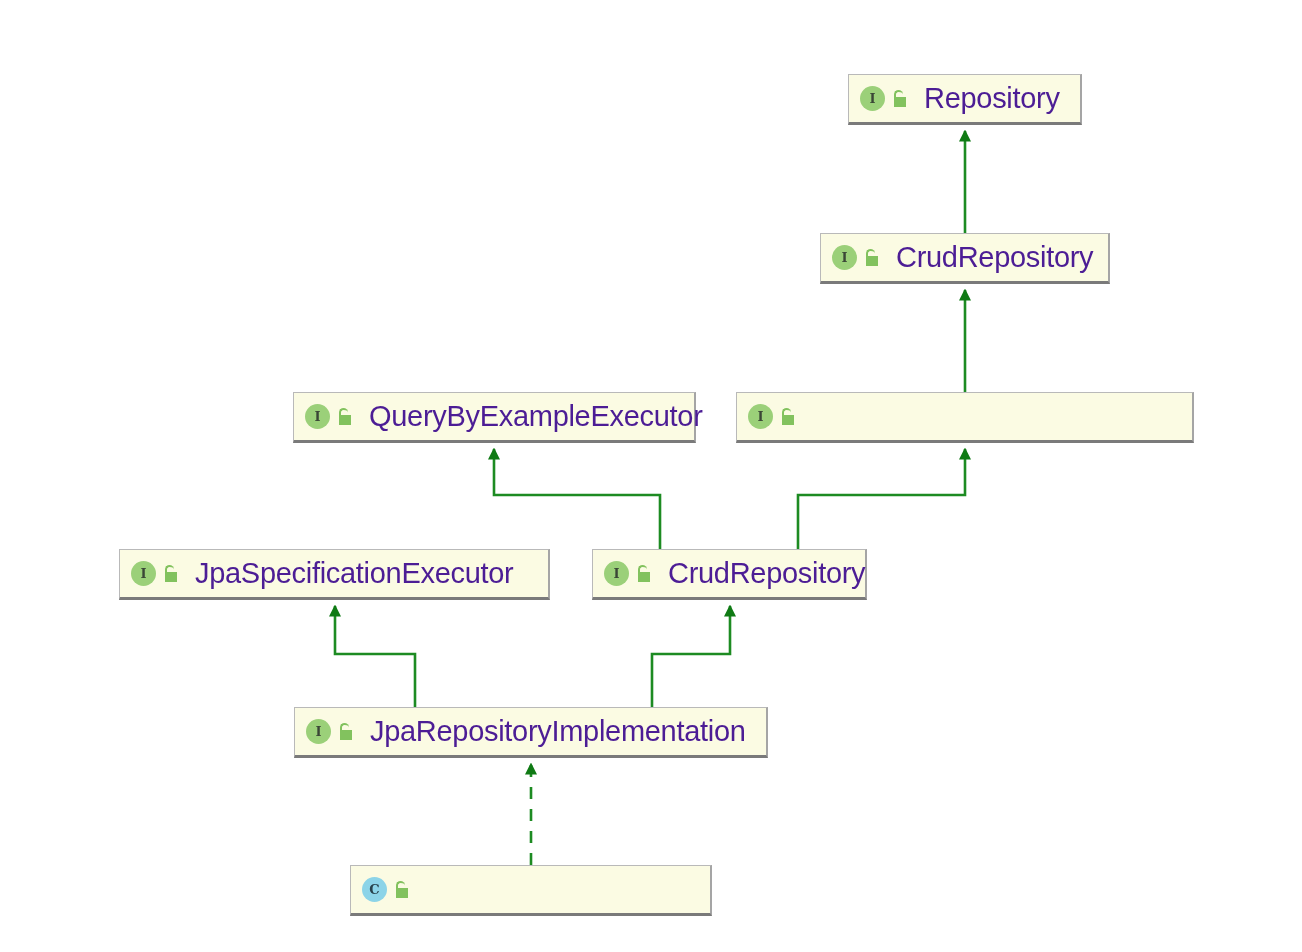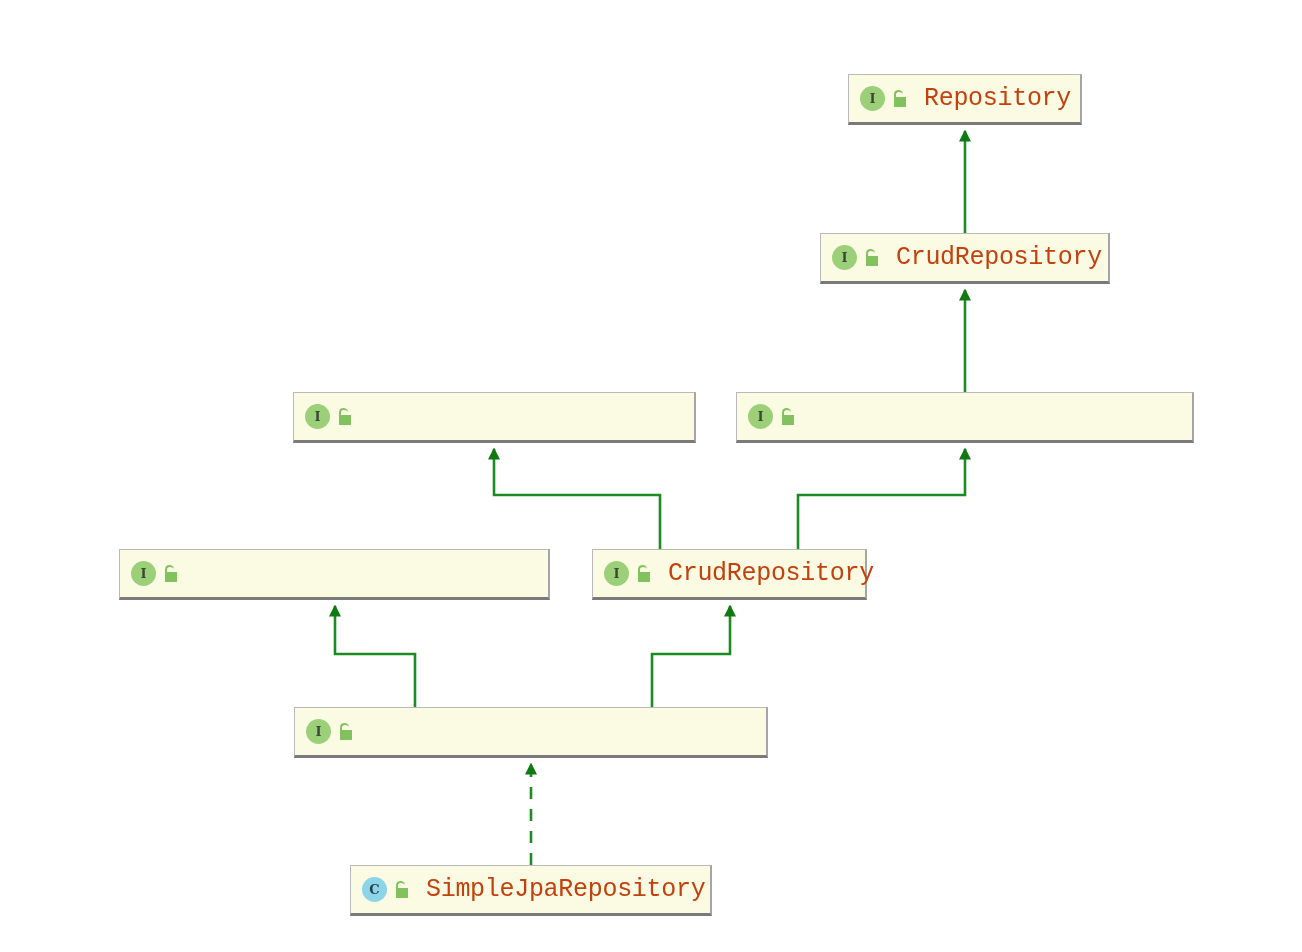--- a/index.html
+++ b/index.html
@@ -85,23 +85,23 @@
     height: 8px;
     border: 2.5px solid #82c25e;
     border-bottom: none;
     border-right: none;
     border-top-left-radius: 6px;
     border-top-right-radius: 6px;
     box-sizing: border-box;
   }
   .node-label {
     margin-left: 16px;
-    font-family: Liberation Mono, monospace;
-    font-size: 25px;
-    color: #c2410c;
+    font-family: Liberation Sans, sans-serif;
+    font-size: 29px;
+    color: #4c1d95;
     line-height: 1;
     letter-spacing: -0.3px;
   }
 </style>
 </head>
 <body>
 
 <div id="canvas">
 
   <svg id="edge-layer" viewBox="0 0 1302 952" xmlns="http://www.w3.org/2000/svg">
@@ -137,53 +137,55 @@
           <span class="lock-body"></span>
         </span>
         <span class="node-label">CrudRepository</span>
       </div>
       <div class="uml-node" style="left: 293px; top: 392px; width: 403px; height: 51px;">
         <span class="node-stereotype-icon kind-interface">I</span>
         <span class="node-visibility-icon">
           <span class="lock-shackle"></span>
           <span class="lock-body"></span>
         </span>
+        <span class="node-label">QueryByExampleExecutor</span>
       </div>
       <div class="uml-node" style="left: 736px; top: 392px; width: 458px; height: 51px;">
         <span class="node-stereotype-icon kind-interface">I</span>
         <span class="node-visibility-icon">
           <span class="lock-shackle"></span>
           <span class="lock-body"></span>
         </span>
       </div>
       <div class="uml-node" style="left: 119px; top: 549px; width: 431px; height: 51px;">
         <span class="node-stereotype-icon kind-interface">I</span>
         <span class="node-visibility-icon">
           <span class="lock-shackle"></span>
           <span class="lock-body"></span>
         </span>
+        <span class="node-label">JpaSpecificationExecutor</span>
       </div>
       <div class="uml-node" style="left: 592px; top: 549px; width: 275px; height: 51px;">
         <span class="node-stereotype-icon kind-interface">I</span>
         <span class="node-visibility-icon">
           <span class="lock-shackle"></span>
           <span class="lock-body"></span>
         </span>
         <span class="node-label">CrudRepository</span>
       </div>
       <div class="uml-node" style="left: 294px; top: 707px; width: 474px; height: 51px;">
         <span class="node-stereotype-icon kind-interface">I</span>
         <span class="node-visibility-icon">
           <span class="lock-shackle"></span>
           <span class="lock-body"></span>
         </span>
+        <span class="node-label">JpaRepositoryImplementation</span>
       </div>
       <div class="uml-node" style="left: 350px; top: 865px; width: 362px; height: 51px;">
         <span class="node-stereotype-icon kind-class">C</span>
         <span class="node-visibility-icon">
           <span class="lock-shackle"></span>
           <span class="lock-body"></span>
         </span>
-        <span class="node-label">SimpleJpaRepository</span>
       </div>
     </div>
 
 </div>
 
 </body></html>

